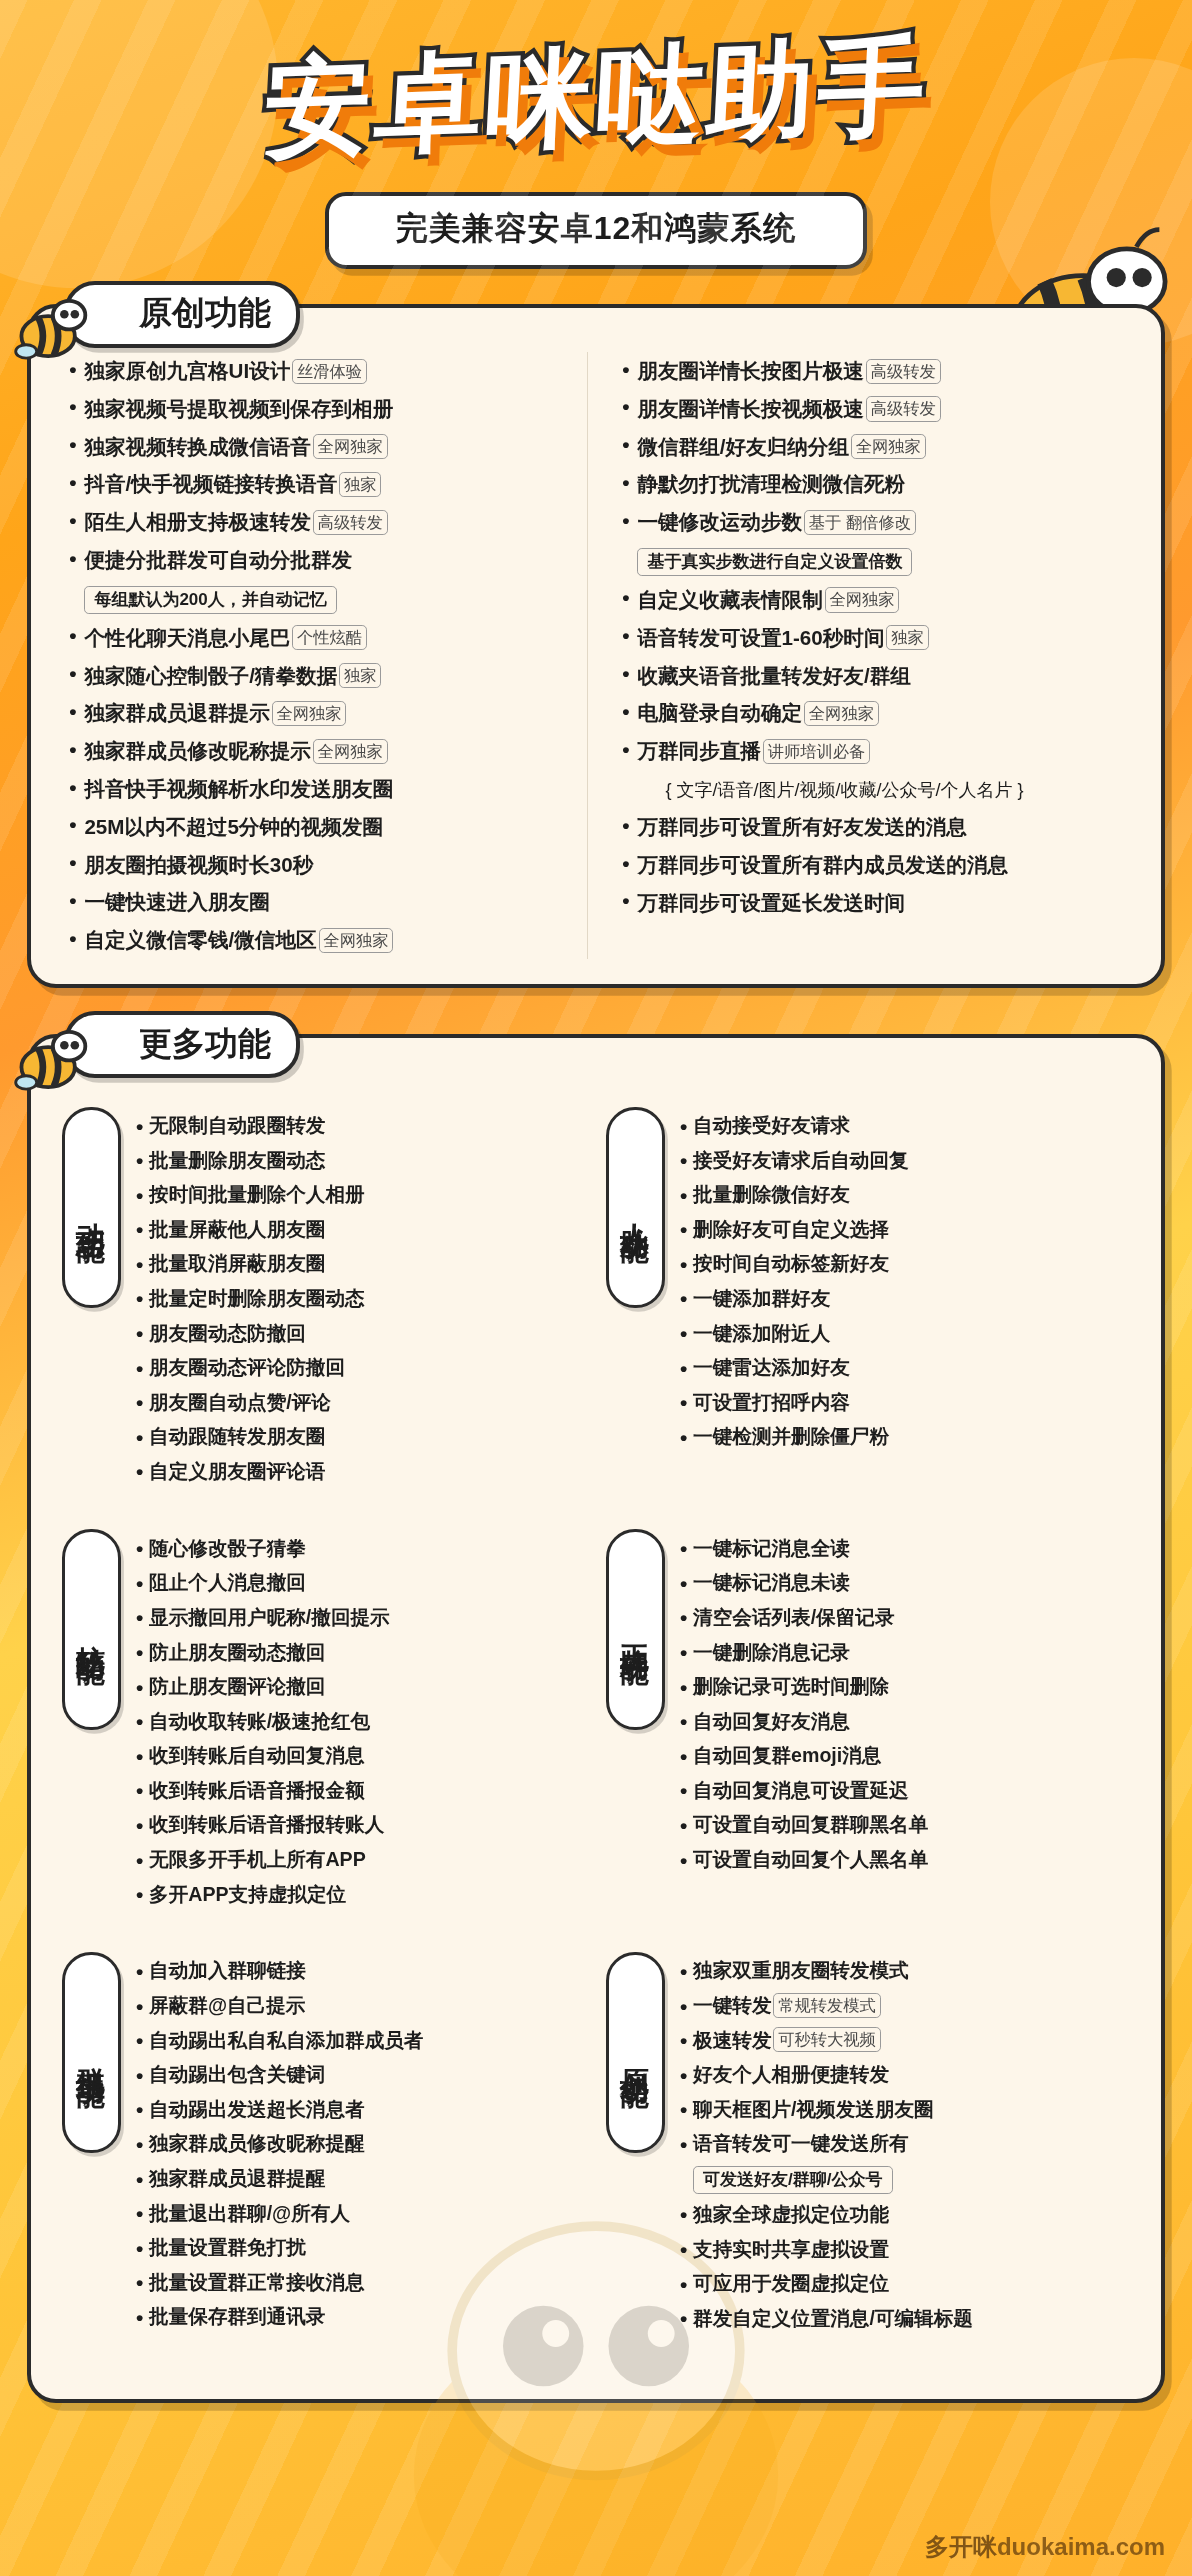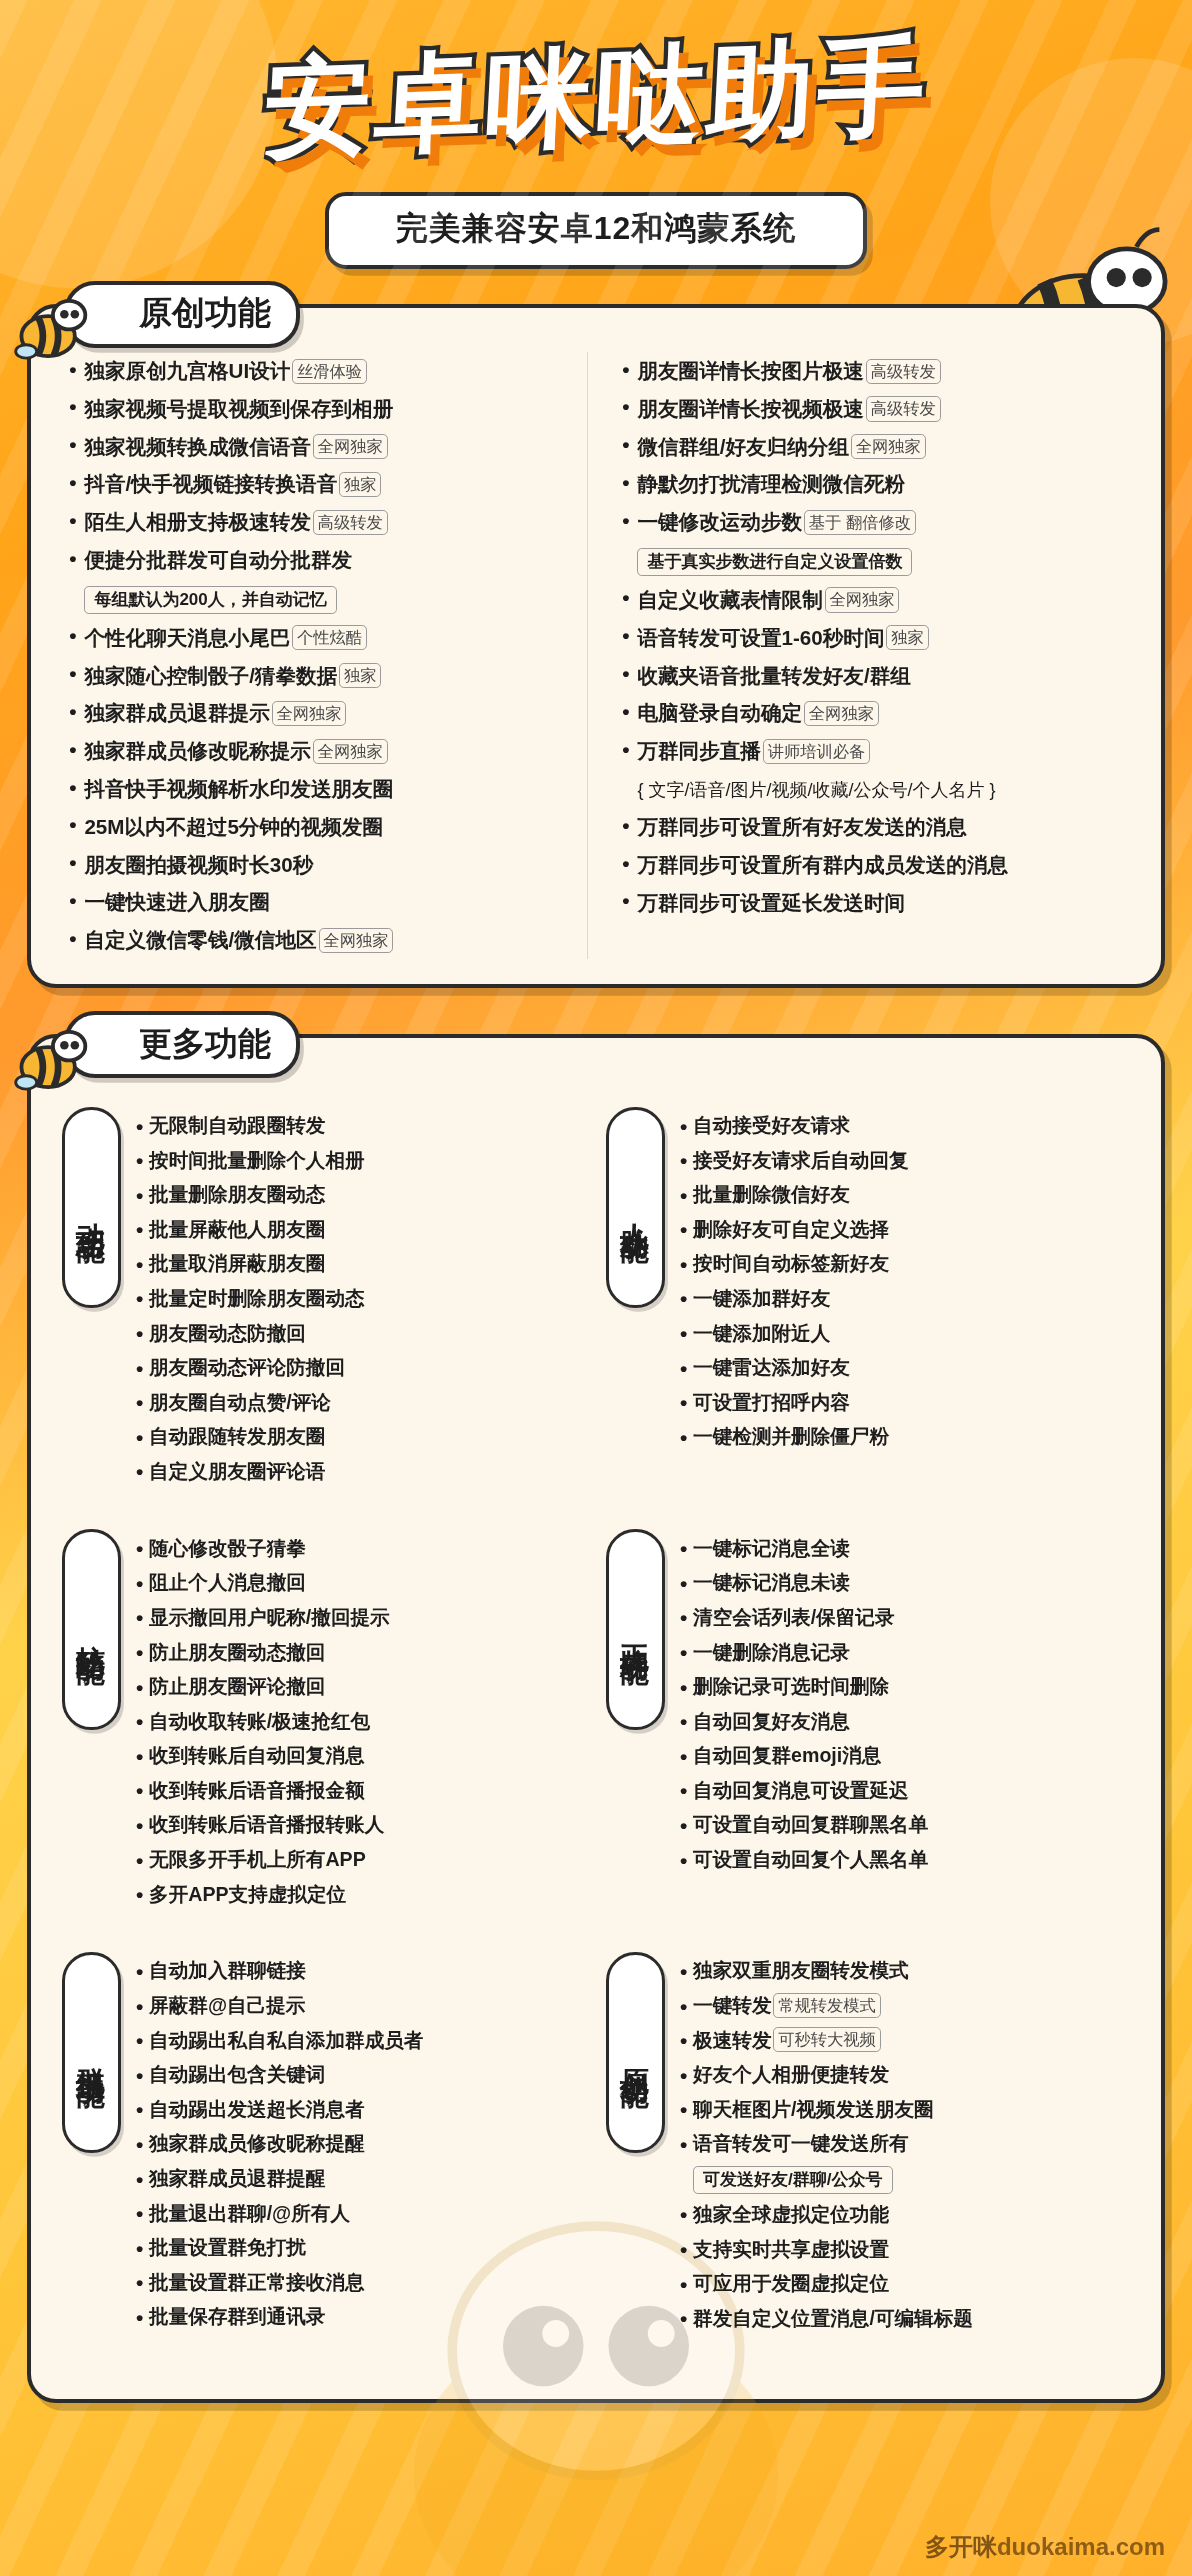--- a/index.html
+++ b/index.html
@@ -308,21 +308,21 @@
           <li class="dot"><span>朋友圈详情长按视频极速</span><span class="tag-gray">高级转发</span></li>
           <li class="dot"><span>微信群组/好友归纳分组</span><span class="tag-gray">全网独家</span></li>
           <li class="dot"><span>静默勿打扰清理检测微信死粉</span></li>
           <li class="dot red"><span>一键修改运动步数</span><span class="tag-gray">基于 翻倍修改</span></li>
           <li class="nodot"><span class="boxed">基于真实步数进行自定义设置倍数</span></li>
           <li class="dot"><span>自定义收藏表情限制</span><span class="tag-gray">全网独家</span></li>
           <li class="dot"><span>语音转发可设置1-60秒时间</span><span class="tag-gray">独家</span></li>
           <li class="dot"><span>收藏夹语音批量转发好友/群组</span></li>
           <li class="dot"><span>电脑登录自动确定</span><span class="tag-gray">全网独家</span></li>
           <li class="dot red"><span>万群同步直播</span><span class="tag-gray">讲师培训必备</span></li>
-          <li class="nodot"><span style="font-size:18px;font-weight:normal;">{ 文字/语音/图片/视频/收藏/公众号/个人名片 }</span></li>
+          <li class="nodot"><span style="font-size:18px;font-weight:normal;margin-left:28px;">{ 文字/语音/图片/视频/收藏/公众号/个人名片 }</span></li>
           <li class="dot"><span>万群同步可设置所有好友发送的消息</span></li>
           <li class="dot"><span>万群同步可设置所有群内成员发送的消息</span></li>
           <li class="dot"><span>万群同步可设置延长发送时间</span></li>
         </ul>
       </div>
     </div>
   </div>
 
   <div class="section" style="margin-top:46px;padding-bottom:38px;">
     <div class="section-tag">更多功能</div>
@@ -344,22 +344,22 @@
       <circle cx="238" cy="182" r="14" fill="#fff"></circle>
       <circle cx="348" cy="182" r="14" fill="#fff"></circle>
     </svg>
 
     <div class="more-grid" style="position:relative;z-index:2;">
 
       <div class="group">
         <div class="vtitle">动态功能</div>
         <ul class="feat">
           <li class="dot">无限制自动跟圈转发</li>
+          <li class="dot">批量删除朋友圈动态</li>
           <li class="dot">按时间批量删除个人相册</li>
-          <li class="dot">批量删除朋友圈动态</li>
           <li class="dot">批量屏蔽他人朋友圈</li>
           <li class="dot">批量取消屏蔽朋友圈</li>
           <li class="dot">批量定时删除朋友圈动态</li>
           <li class="dot">朋友圈动态防撤回</li>
           <li class="dot">朋友圈动态评论防撤回</li>
           <li class="dot">朋友圈自动点赞/评论</li>
           <li class="dot">自动跟随转发朋友圈</li>
           <li class="dot">自定义朋友圈评论语</li>
         </ul>
       </div>

